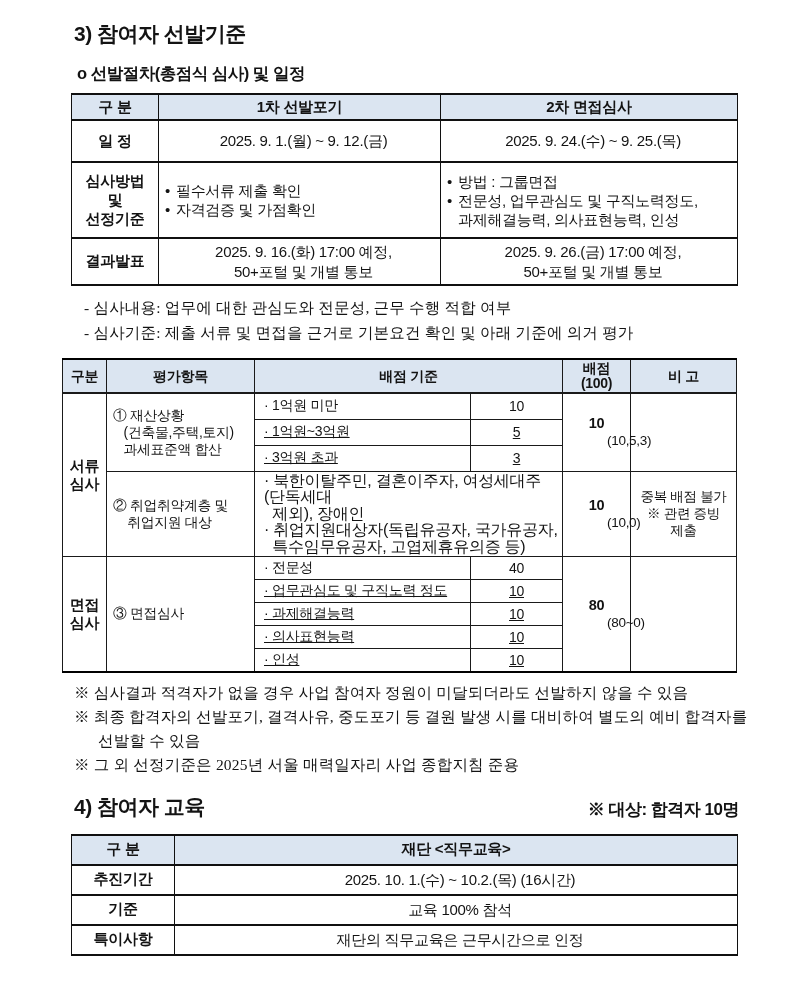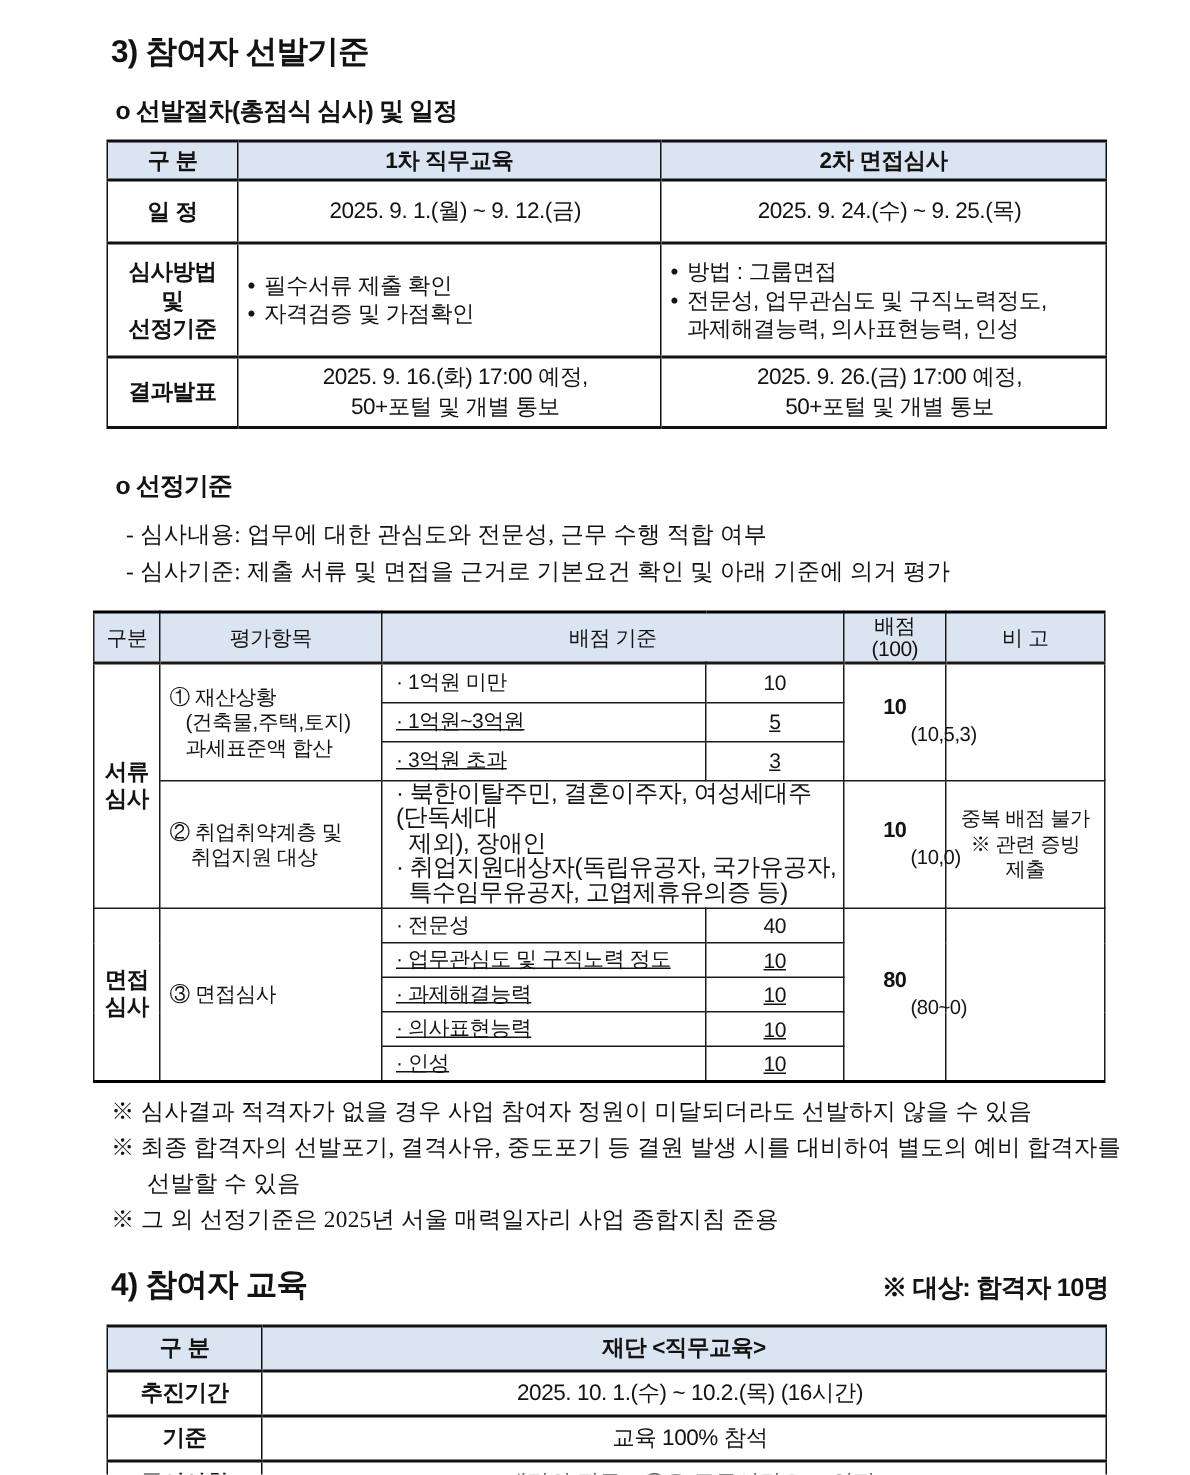--- a/index.html
+++ b/index.html
@@ -37,21 +37,21 @@
   .t1 tr.r-result td, .t1 tr.r-result th { height:47px; }
   .bullets { text-align:left; padding:5px 10px; }
   .bullet { display:flex; line-height:19px; }
   .bullet::before { content:"\2022"; flex:0 0 auto; margin-right:6px; }
   .bullet .bt { white-space:pre-wrap; }
 
   
   .t2 { margin:13px 0 0 62px; width:674px; border:1px solid #000;
         border-top-width:2.5px; border-bottom-width:2.5px; }
   .t2 th, .t2 td { border:1px solid #1a1a1a; font-size:14px; letter-spacing:-0.3px; padding:1px 4px; }
-  .t2 thead th { background:#dbe5f1; font-weight:normal; height:32px; border-bottom-width:2px; line-height:15px; }
+  .t2 thead th { background:#dbe5f1; font-weight:bold; height:32px; border-bottom-width:2px; line-height:15px; }
   .t2 .gubun { font-weight:bold; text-align:center; font-size:15px; line-height:18px;margin-top:28px; }
   .t2 .iname { text-align:left; padding-left:6px; line-height:17px; font-size:13.8px; }
   .t2 .crit { text-align:left; padding-left:9px; }
   .t2 .crit2 { text-align:left; padding-left:9px; line-height:16.5px; font-size:16px; }
   .t2 .score { text-align:center; border-left:1px dotted #8a8a8a; }
   .t2 .dt { border-top:1px dotted #8a8a8a;text-decoration:underline; }
   .t2 .allot { text-align:center; line-height:17px; }
   .t2 .allot .num { font-weight:bold; font-size:14.5px; }
   .t2 .allot .det { font-size:13.5px;margin-left:40px; }
   .t2 .rem { text-align:center; font-size:13.5px; line-height:17px; }
@@ -83,21 +83,21 @@
 
   <table class="tbl t1">
     <colgroup>
         <col style="width:87px">
         <col style="width:282px">
         <col style="width:297px">
       </colgroup>
     <thead>
       <tr class="hdr">
         <th>구  분</th>
-        <th>1차 직무교육</th>
+        <th>1차 선발포기</th>
         <th>2차 면접심사</th>
       </tr>
     </thead>
     <tbody>
       <tr class="r-sched">
         <th class="lbl">일  정</th>
         <td class="val">2025. 9. 1.(월) ~ 9. 12.(금)</td>
         <td class="val">2025. 9. 24.(수) ~ 9. 25.(목)</td>
       </tr>
       <tr class="r-method">
@@ -125,21 +125,20 @@
       <tr class="r-result">
         <th class="lbl">결과발표</th>
         <td class="val pre">2025. 9. 16.(화) 17:00 예정,
 50+포털 및 개별 통보</td>
         <td class="val pre">2025. 9. 26.(금) 17:00 예정,
 50+포털 및 개별 통보</td>
       </tr>
     </tbody>
   </table>
 
-  <h2 class="h-sub" style="margin-top:27px">o 선정기준</h2>
 
   <div class="intro-lines serif">
     <div>- 심사내용: 업무에 대한 관심도와 전문성, 근무 수행 적합 여부</div>
     <div>- 심사기준: 제출 서류 및 면접을 근거로 기본요건 확인 및 아래 기준에 의거 평가</div>
   </div>
 
   <table class="t2">
     <colgroup>
       <col style="width:44px">
         <col style="width:148px">

